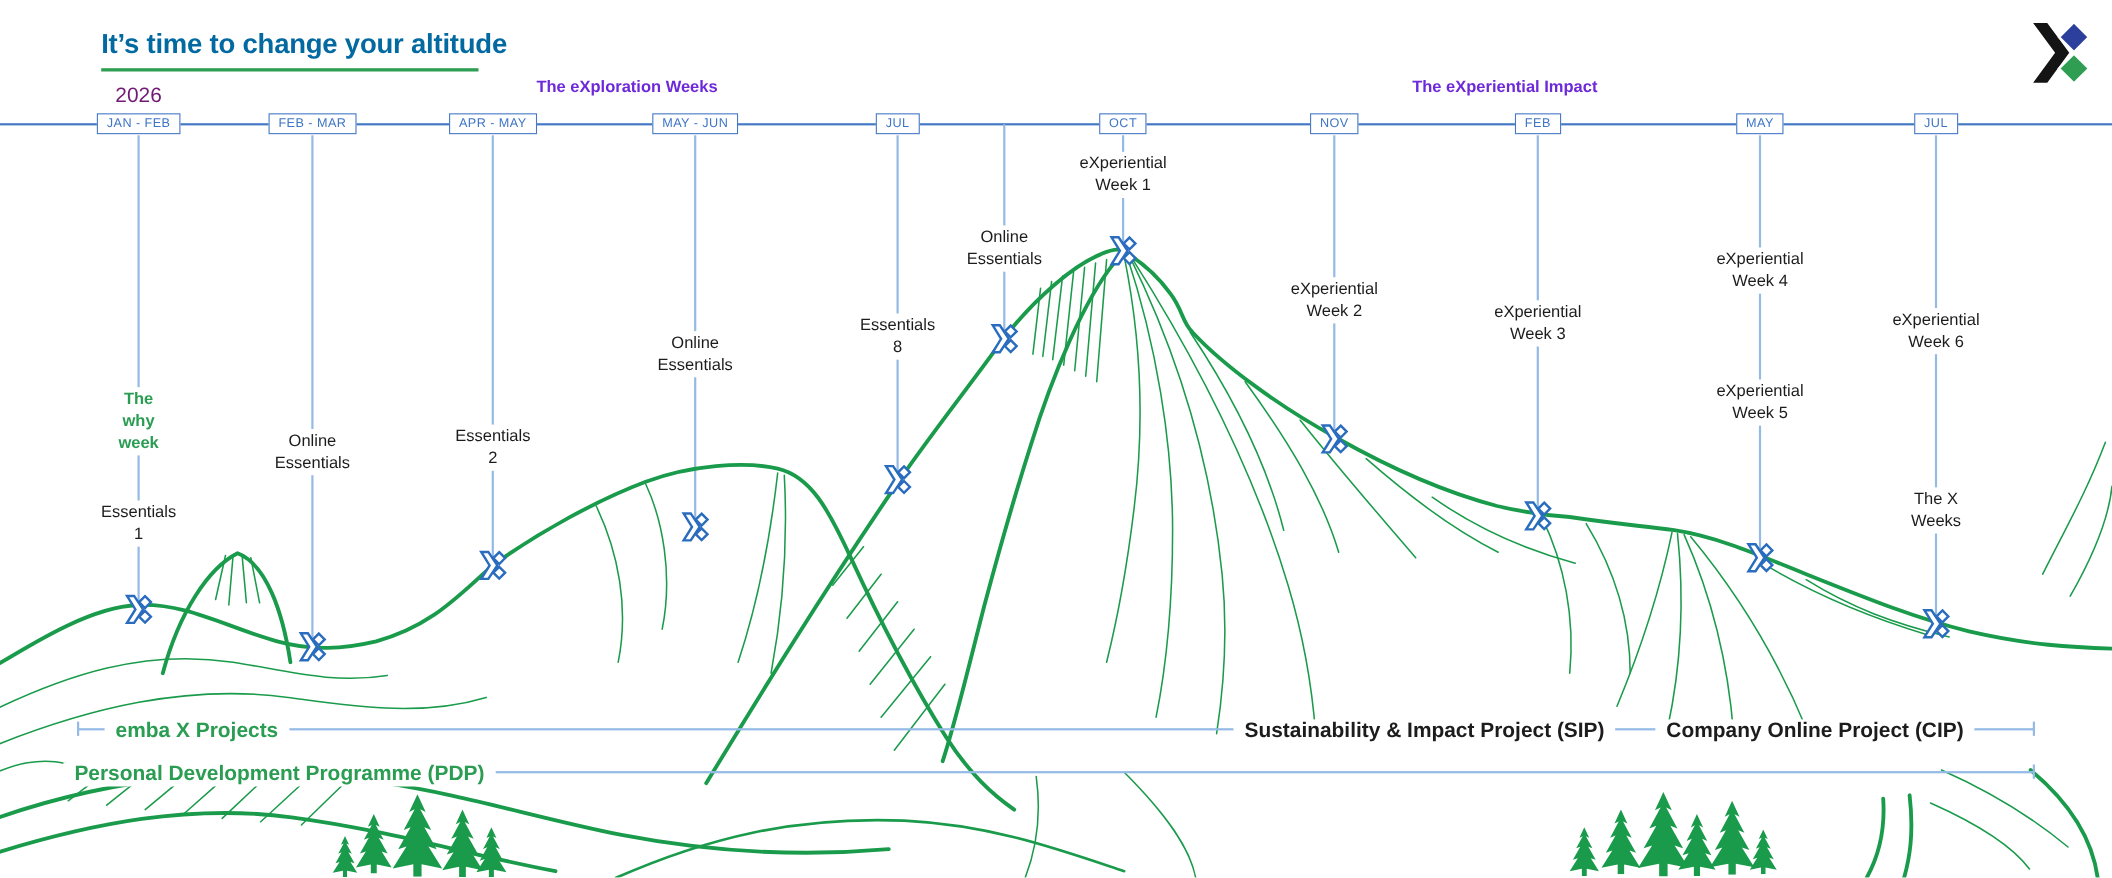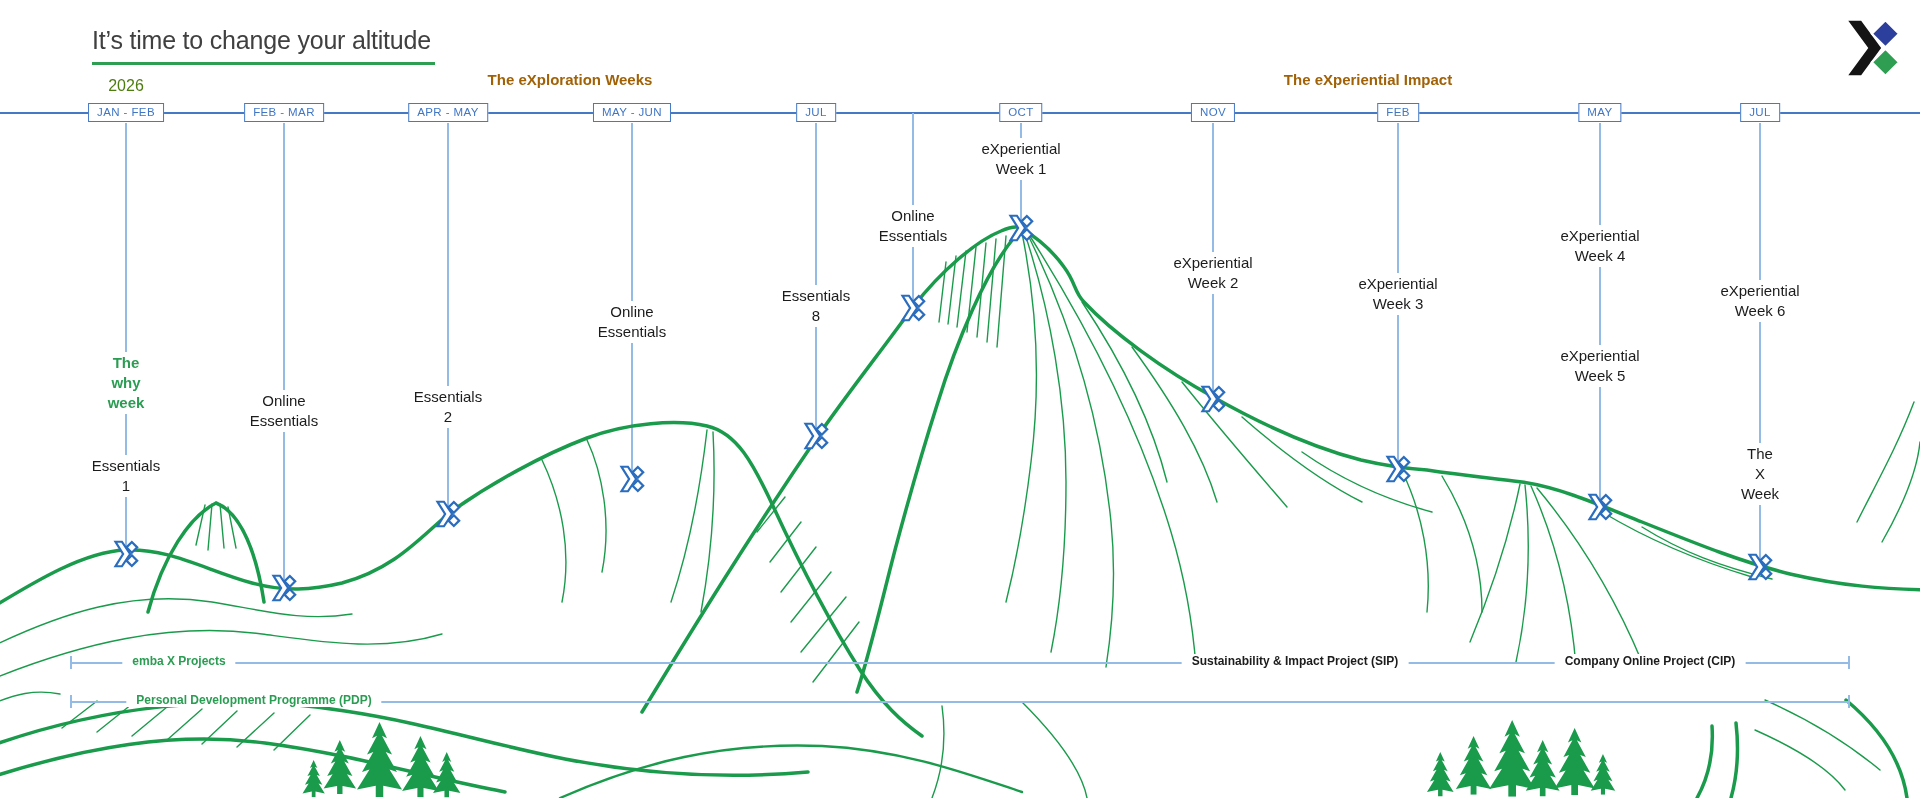--- a/index.html
+++ b/index.html
@@ -1,43 +1,43 @@
 <!DOCTYPE html>
 <html><head>
 <meta charset="utf-8">
 <style>
   html,body{margin:0;padding:0;background:#fff;}
   #stage{position:relative;width:1920px;height:798px;background:#fff;overflow:hidden;
          font-family:"Liberation Sans",sans-serif;color:#1c1c1c;}
   
-  .title{position:absolute;left:92px;top:26px;font-size:25px;font-weight:normal;
-         color:#404040;letter-spacing:-0.2px;text-align:right;}
+  .title{position:absolute;left:92px;top:26px;font-size:25px;font-weight:bold;
+         color:#0369a1;letter-spacing:-0.2px;text-align:right;}
   .title-underline{position:absolute;left:92px;top:62px;width:343px;height:3px;background:#2d9e52;}
   .year{position:absolute;left:126px;top:77px;transform:translateX(-50%);
-        font-size:16px;color:#4d7c0f;}
+        font-size:19px;color:#701a75;}
   .section-hdr{position:absolute;transform:translateX(-50%);top:71px;font-size:15px;
-        font-weight:bold;color:#a16207;white-space:nowrap;}
+        font-weight:bold;color:#6d28d9;white-space:nowrap;}
   
   .mainline{position:absolute;left:0;top:112px;width:1920px;height:1.6px;background:#4579c6;}
   .col{position:absolute;top:0;width:0;}
   .vline{position:absolute;left:-0.8px;width:1.6px;background:#94bae6;}
   .monthbox{position:absolute;top:103px;transform:translateX(-50%);background:#fff;
         border:1.5px solid #4579c6;color:#3f76c6;font-size:11.5px;letter-spacing:0.4px;
         padding:2px 8px 3px;white-space:nowrap;z-index:4;}
   .lbl{position:absolute;transform:translateX(-50%);white-space:pre-line;text-align:center;
         font-size:15px;line-height:20px;background:#fff;padding:1px 7px;z-index:3;}
   .lbl.bold{font-weight:normal;}
   .lbl.green{font-weight:bold;color:#2a9d52;}
   .xmark{position:absolute;left:-14px;width:28px;height:28px;z-index:5;}
   
   #art{position:absolute;left:0;top:0;z-index:1;}
   
   .hline{position:absolute;height:1.6px;background:#94bae6;z-index:2;}
   .tick{position:absolute;width:1.6px;height:13px;background:#94bae6;z-index:2;}
-  .bl{position:absolute;transform:translateX(-50%);font-size:12px;font-weight:bold;
+  .bl{position:absolute;transform:translateX(-50%);font-size:19px;font-weight:bold;
         background:#fff;padding:0 10px;white-space:nowrap;z-index:3;}
   .bl.green{color:#2a9d52;}
   .bl.dark{color:#1c1c1c;}
   .logo{position:absolute;left:1842px;top:18px;}
 </style>
 </head>
 <body>
 
 <div id="stage">
 
@@ -228,21 +228,21 @@
     <svg class="xmark" style="top:493px">
         <use href="#xm"></use>
       </svg>
   </div>
 
   <div class="col" style="left:1760px">
     <div class="vline" style="top:123px;height:443px"></div>
     <div class="monthbox">JUL</div>
     <div class="lbl bold" style="top:280px">eXperiential
 Week 6</div>
-    <div class="lbl bold" style="top:443px">The X Week</div>
+    <div class="lbl bold" style="top:443px">The X Weeks</div>
     <svg class="xmark" style="top:553px">
         <use href="#xm"></use>
       </svg>
   </div>
 
   <div>
     <div class="tick" style="left:70px;top:656px"></div>
     <div class="hline" style="left:70px;top:662px;width:1779px"></div>
     <div class="tick" style="left:1848px;top:656px"></div>
     <div class="bl green" style="left:179px;top:654px">emba X Projects</div>

